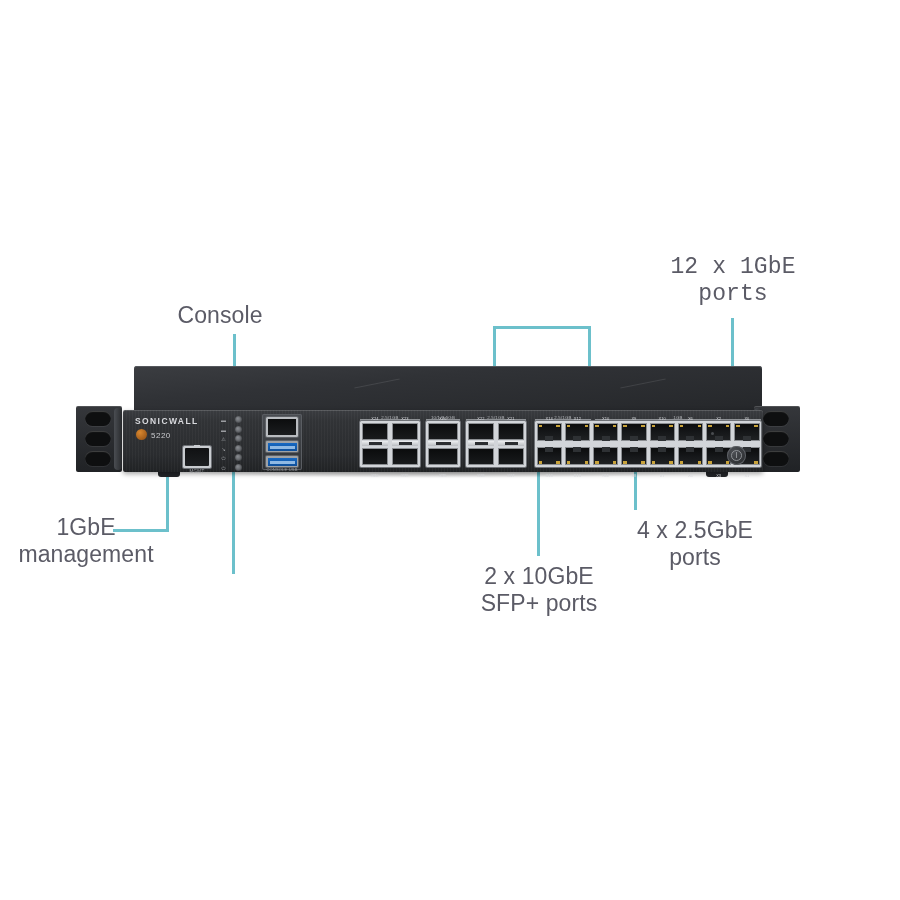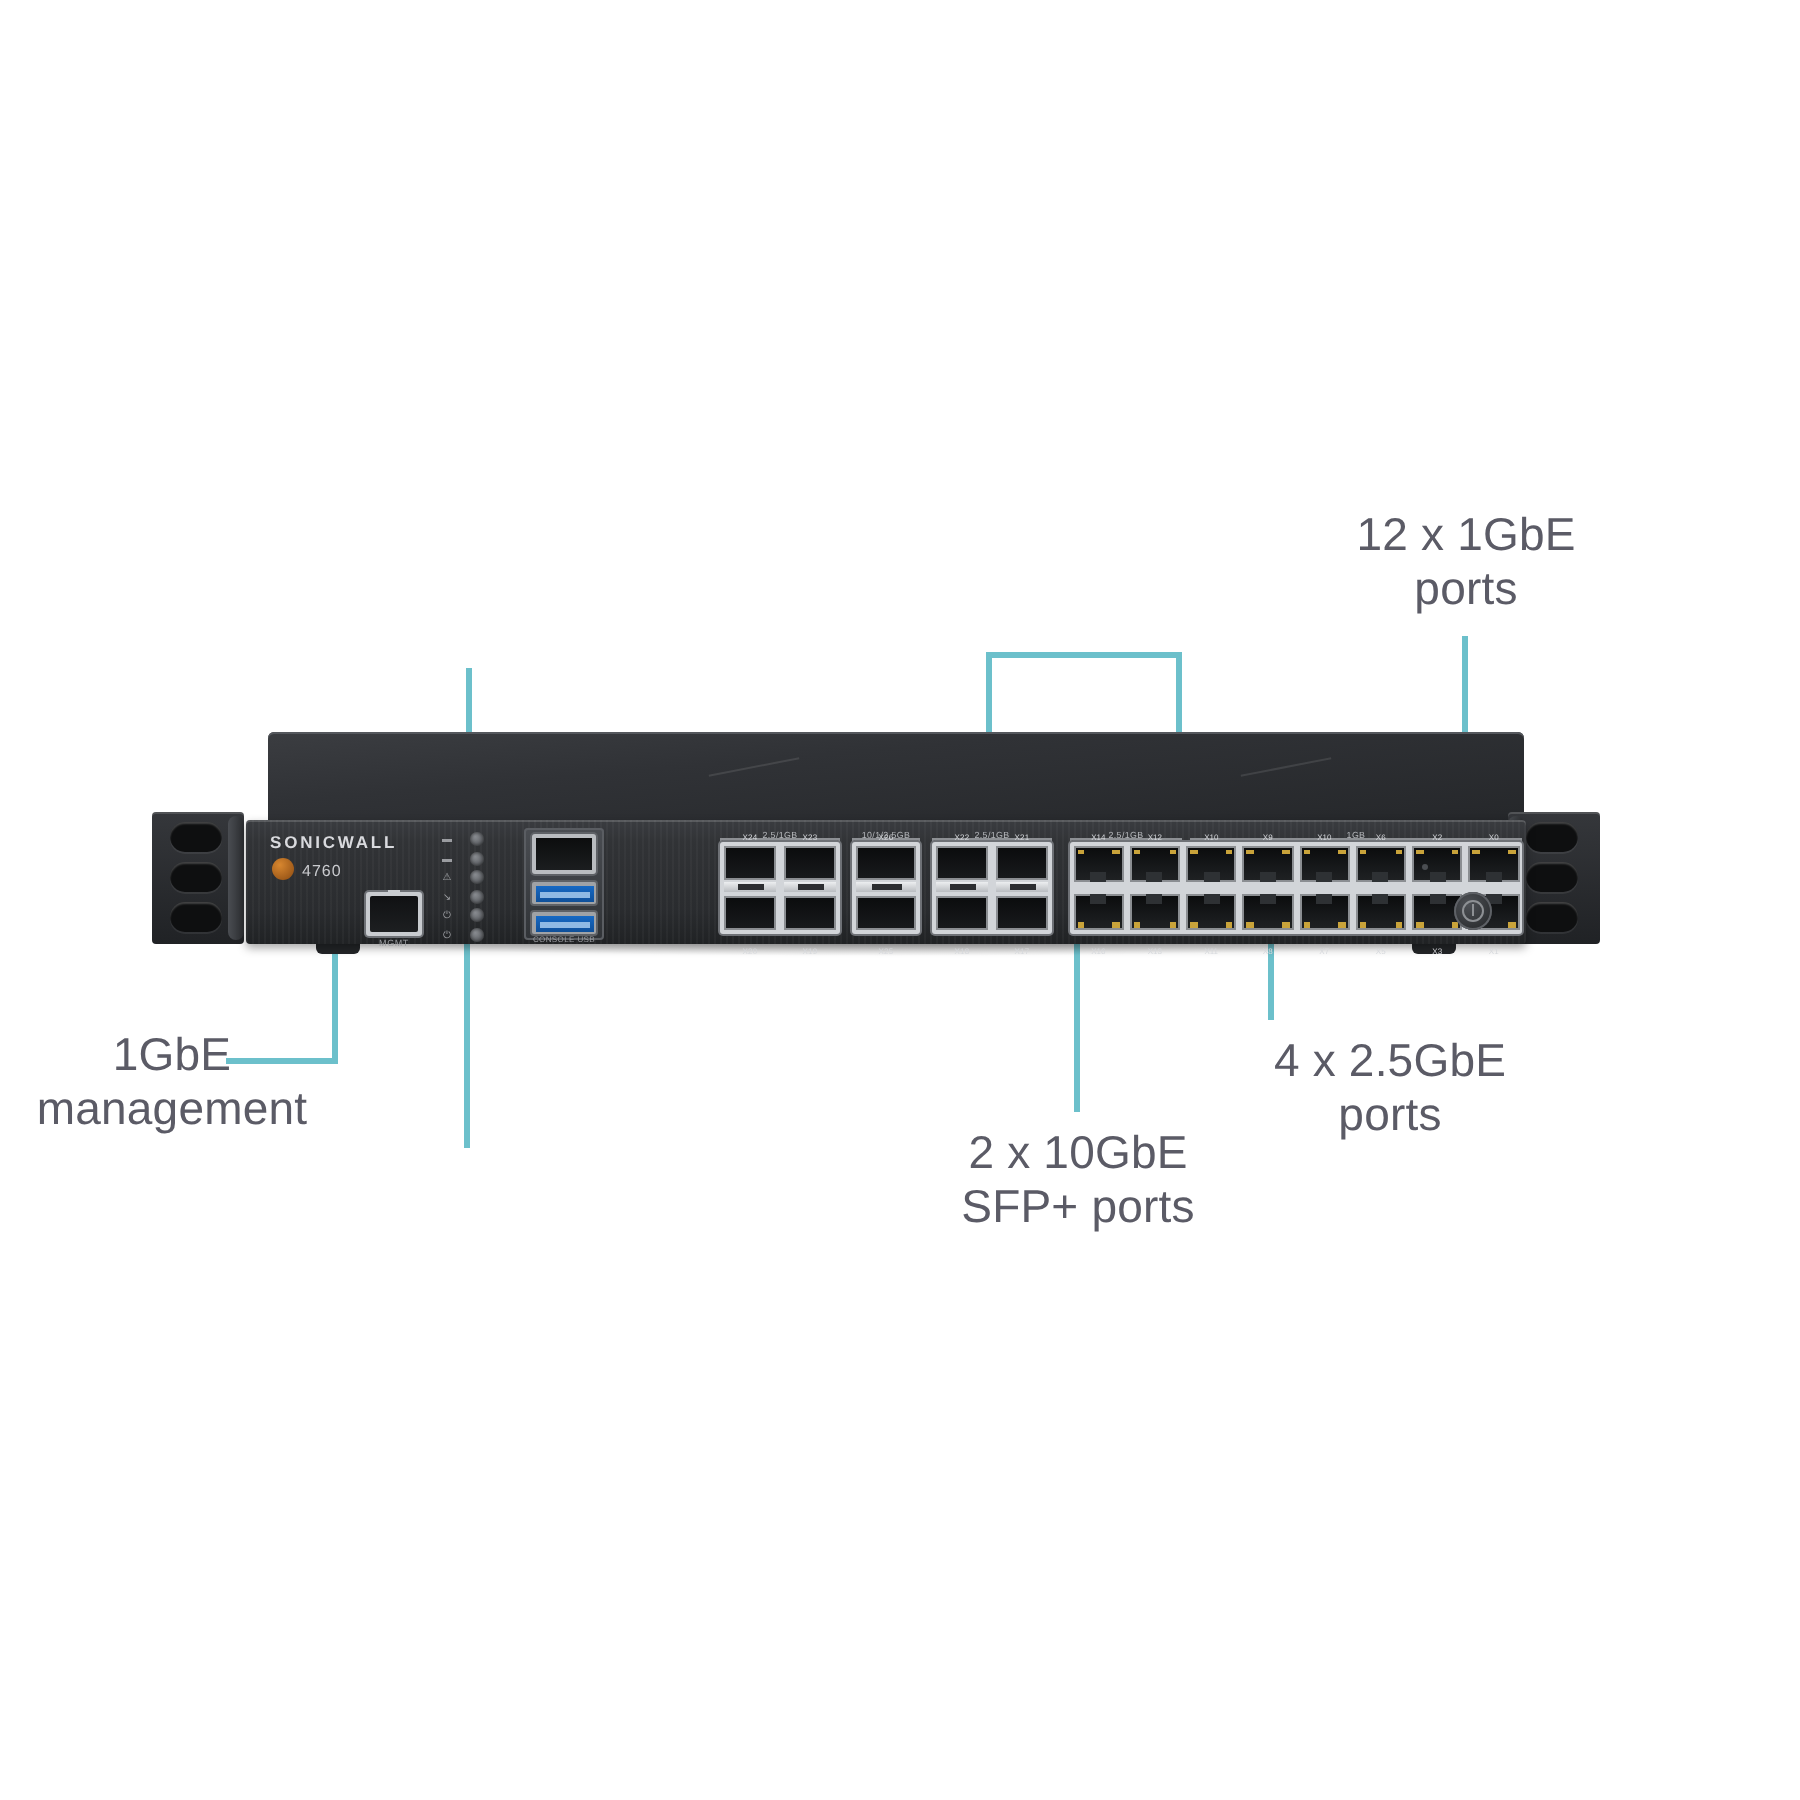--- a/index.html
+++ b/index.html
@@ -251,23 +251,24 @@
     position:absolute;left:588px;top:22px;width:3px;height:3px;border-radius:50%;
     background:#4a4d51;
   }
 </style>
 </head>
 <body>
 
 <div id="stage">
 
 
-  <div class="label" style="left:648px;top:254px;width:170px;">12 x 1GbE
+  <div class="label" style="left:648px;top:254px;width:170px;font-family:Liberation Mono, monospace;">12 x 1GbE
 ports</div>
 
+  <div class="label" style="left:140px;top:302px;width:160px;">Console</div>
 
   <div class="label" style="left:-4px;top:514px;width:180px;">1GbE
 management</div>
 
   <div class="label" style="left:600px;top:517px;width:190px;">4 x 2.5GbE
 ports</div>
 
 
   <div class="label" style="left:443px;top:563px;width:192px;">2 x 10GbE
 SFP+ ports</div>
@@ -319,21 +320,21 @@
 
     <div class="foot" style="left:82px;"></div>
     <div class="foot" style="left:630px;"></div>
     <div class="face-shadow"></div>
 
     <div class="face">
 
       <div class="brand">
         <div class="wordmark">SONICWALL</div>
         <div class="mark"></div>
-        <div class="model">4760</div>
+        <div class="model">5220</div>
       </div>
 
       <div class="leds">
         <div class="ledrow">
             <span class="gl">▬</span>
             <span class="lamp"></span>
           </div>
         <div class="ledrow">
             <span class="gl">▬</span>
             <span class="lamp"></span>

